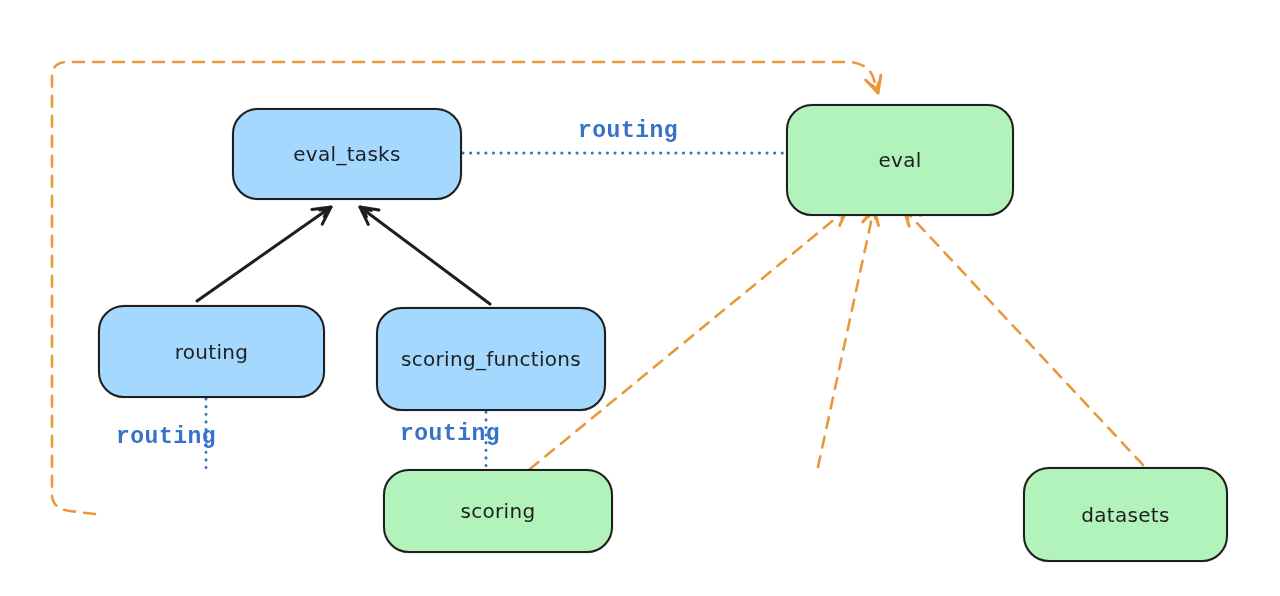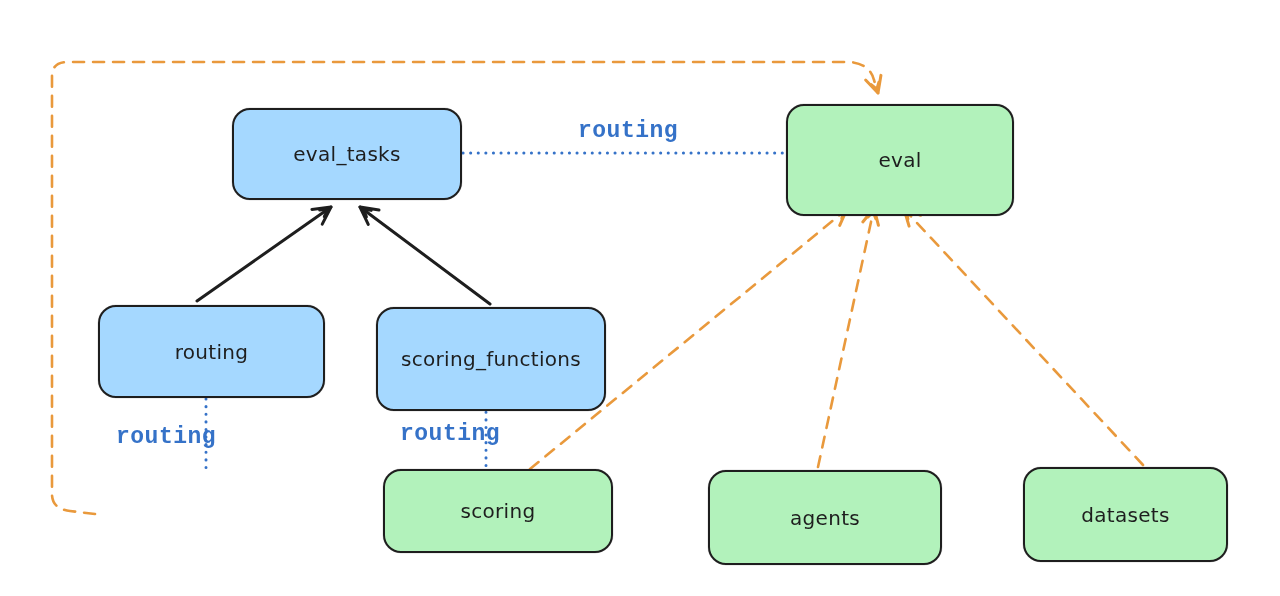--- a/index.html
+++ b/index.html
@@ -3,21 +3,21 @@
 <meta charset="utf-8">
 <style>
   html,body{margin:0;padding:0;background:#fff;}
   .canvas{
     position:relative;width:1280px;height:596px;background:#ffffff;
     font-family:"DejaVu Sans",sans-serif;overflow:hidden;
   }
   .edges-layer{position:absolute;left:0;top:0;width:1280px;height:596px;}
   .node{
     position:absolute;display:flex;align-items:center;justify-content:center;
-    border:2.5px solid var(--node-stroke,#1e1e1e);border-radius:18px;
+    border:2.5px solid var(--node-stroke,#1e1e1e);border-radius:26px;
     box-sizing:border-box;color:var(--node-stroke,#1e1e1e);
     font-size:20px;letter-spacing:0.3px;
     box-shadow:0 0 0 0.5px rgba(30,30,30,0.15);
   }
   .node.blue{background:var(--blue-fill,#a5d8ff);}
   .node.green{background:var(--green-fill,#b2f2bb);}
   .node-label{white-space:nowrap;}
   .edge-label{
     position:absolute;color:var(--routing-blue,#3572c8);
     font-size:23px;font-weight:600;letter-spacing:0.5px;white-space:nowrap;font-family:Liberation Mono, monospace;
@@ -75,23 +75,20 @@
 
   <div class="node blue" style="left:376px;top:307px;width:230px;height:104px">
     <span class="node-label">scoring_functions</span>
   </div>
 
 
   <div class="node green" style="left:383px;top:469px;width:230px;height:84px">
     <span class="node-label">scoring</span>
   </div>
 
-  <div class="node green" style="left:708px;top:470px;width:234px;height:95px">
-    <span class="node-label">agents</span>
-  </div>
 
   <div class="node green" style="left:1023px;top:467px;width:205px;height:95px">
     <span class="node-label">datasets</span>
   </div>
 
   <div class="edge-label" style="left:578px;top:118px">routing</div>
   <div class="edge-label" style="left:116px;top:424px">routing</div>
   <div class="edge-label" style="left:400px;top:421px">routing</div>
 
 </div>

